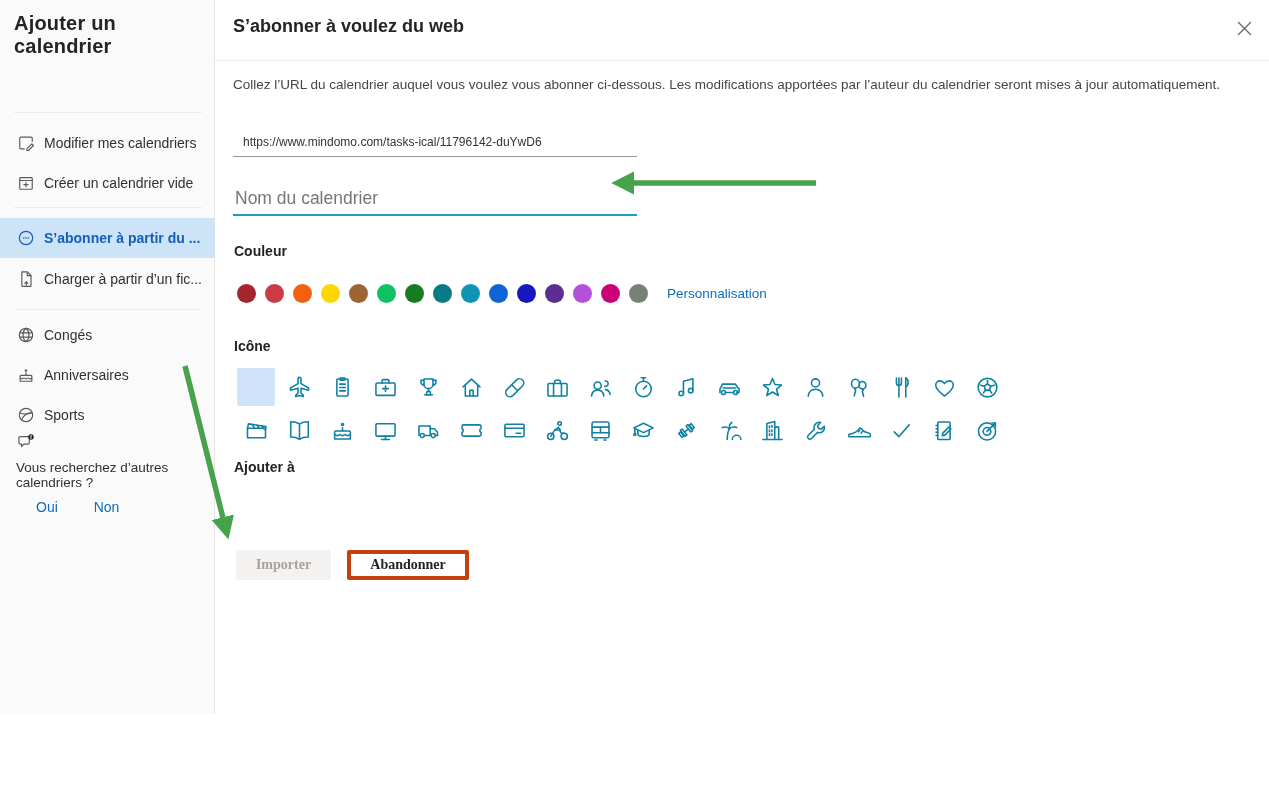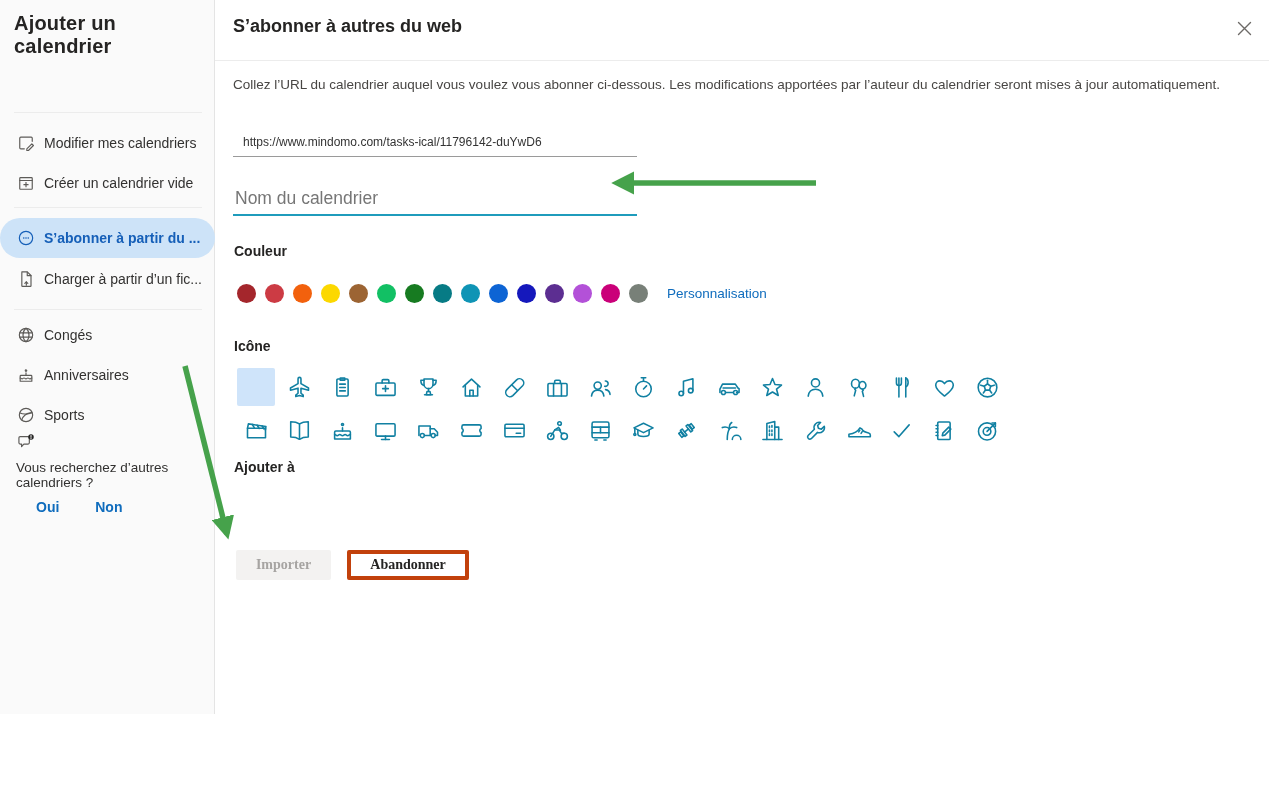--- a/index.html
+++ b/index.html
@@ -5,26 +5,26 @@
   html,body{margin:0;padding:0;}
   body{font-family:"Liberation Sans","DejaVu Sans",sans-serif;background:#fff;}
   #page{position:relative;width:1269px;height:714px;background:#fff;overflow:hidden;}
 
   
   .sidebar{position:absolute;left:0;top:0;width:215px;height:812px;background:#fafafa;border-right:1px solid #e4e4e4;box-sizing:border-box;}
   .sb-title{position:absolute;left:14px;top:12px;font-size:20px;font-weight:700;color:#252423;letter-spacing:.2px;}
   .sb-item{position:absolute;left:0;width:215px;height:40px;display:flex;align-items:center;cursor:pointer;}
   .sb-item .sb-ico{width:20px;height:20px;margin-left:16px;display:flex;align-items:center;justify-content:center;flex:0 0 auto;}
   .sb-item .sb-label{margin-left:8px;font-size:14px;color:#323130;white-space:nowrap;}
-  .sb-item.selected{background:#cde3f8;border-radius:20px;}
+  .sb-item.selected{background:#cde3f8;}
   .sb-item.selected .sb-label{color:#155fb8;font-weight:600;}
   .sb-div{position:absolute;left:14px;width:188px;height:0;border-top:1px solid #ececec;}
   .sb-prompt-icon{position:absolute;left:16px;top:432px;width:26px;height:24px;}
   .sb-prompt-text{position:absolute;left:16px;top:460px;width:188px;font-size:13.5px;line-height:15px;color:#323130;}
-  .sb-links{position:absolute;left:16px;top:499px;width:188px;font-size:14px;font-weight:bold;}
+  .sb-links{position:absolute;left:16px;top:499px;width:188px;font-size:14px;}
   .sb-link{color:#0f6cbd;cursor:pointer;display:inline-block;}
   .sb-link.yes{margin-left:20px;}
   .sb-link.no{margin-left:32px;}
 
   
   .main-title{position:absolute;left:233px;top:16px;font-size:18px;font-weight:700;color:#252423;}
   .close-btn{position:absolute;left:1232px;top:16px;width:24px;height:24px;display:flex;align-items:center;justify-content:center;cursor:pointer;}
   .hdr-div{position:absolute;left:215px;top:60px;width:1054px;border-top:1px solid #ececec;}
   .desc{position:absolute;left:233px;top:77px;width:1010px;font-size:13.5px;color:#484644;}
 
@@ -147,21 +147,21 @@
           <path d="M18 4.2v1.9" fill="none" stroke="#ffffff" stroke-width="1.2" stroke-linecap="round" stroke-linejoin="round"></path>
           <path d="M18 7.4v.2" fill="none" stroke="#ffffff" stroke-width="1.4" stroke-linecap="round" stroke-linejoin="round"></path>
         </svg></div>
     <div class="sb-prompt-text">Vous recherchez d’autres calendriers ?</div>
     <div class="sb-links">
       <span class="sb-link yes">Oui</span>
       <span class="sb-link no">Non</span>
     </div>
   </div>
 
-  <div class="main-title">S’abonner à autres du web</div>
+  <div class="main-title">S’abonner à voulez du web</div>
 
   <div class="close-btn">
     <svg width="15" height="15" viewBox="0 0 15 15">
         <path d="M1.5 1.5l12 12M13.5 1.5l-12 12" stroke="#6d6a67" stroke-width="1.4" stroke-linecap="round"></path>
       </svg>
   </div>
 
   <div class="hdr-div"></div>
   <div class="desc">Collez l’URL du calendrier auquel vous voulez vous abonner ci-dessous. Les modifications apportées par l’auteur du calendrier seront mises à jour automatiquement.</div>
 

